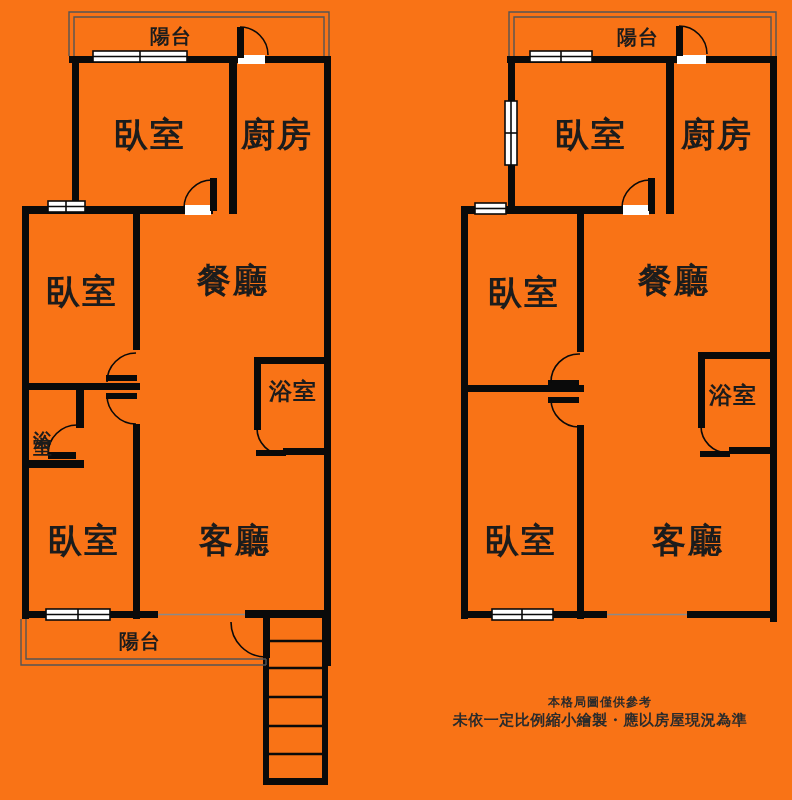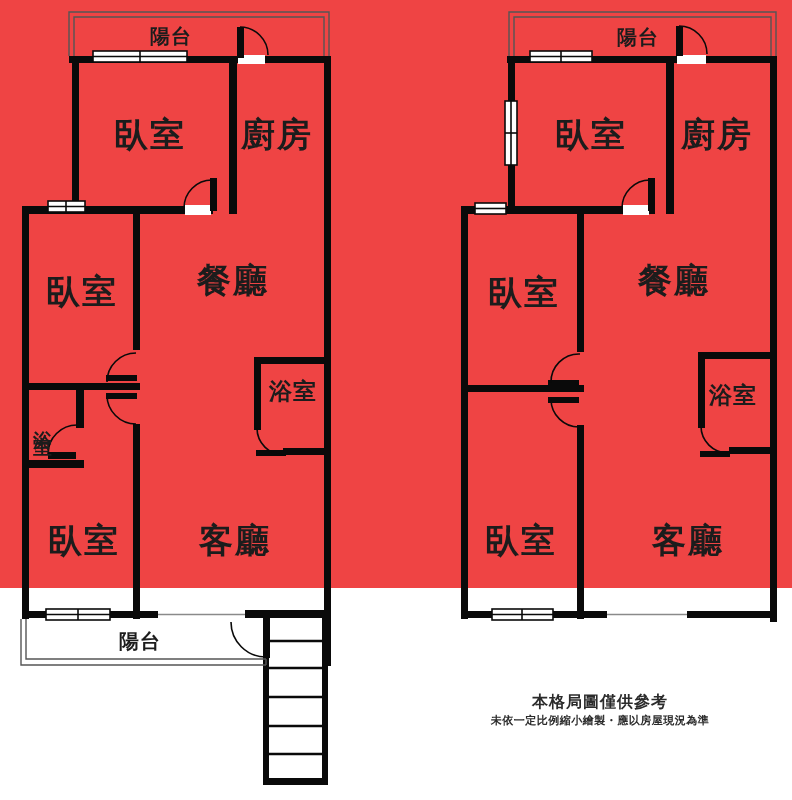--- a/index.html
+++ b/index.html
@@ -7,22 +7,22 @@
     padding: 0;
     width: 792px;
     height: 800px;
     background: #ffffff;
     font-family: "DejaVu Sans", "Liberation Sans", sans-serif;
     overflow: hidden;
   }
   #stage {
     position: relative;
     width: 792px;
-    height: 588px;
-    background: #ef4444;
+    height: 800px;
+    background: #f97316;
   }
   #plan-svg {
     position: absolute;
     left: 0;
     top: 0;
   }
   .lbl {
     position: absolute;
     transform: translate(-50%, -50%);
     font-weight: bold;
@@ -41,22 +41,22 @@
     letter-spacing: 5px;
   }
   .note {
     position: absolute;
     transform: translate(-50%, -50%);
     font-weight: bold;
     color: #2b2b2b;
     white-space: nowrap;
     line-height: 1;
   }
-  .note-1 { font-size: 16px; letter-spacing: 1px; }
-  .note-2 { font-size: 11px; letter-spacing: 0.5px; }
+  .note-1 { font-size: 12px; letter-spacing: 1px; }
+  .note-2 { font-size: 15px; letter-spacing: 0.5px; }
 </style>
 </head>
 <body>
 
 <div id="stage">
 
   <svg id="plan-svg" width="792" height="800" viewBox="0 0 792 800">
 
     <g>
 

